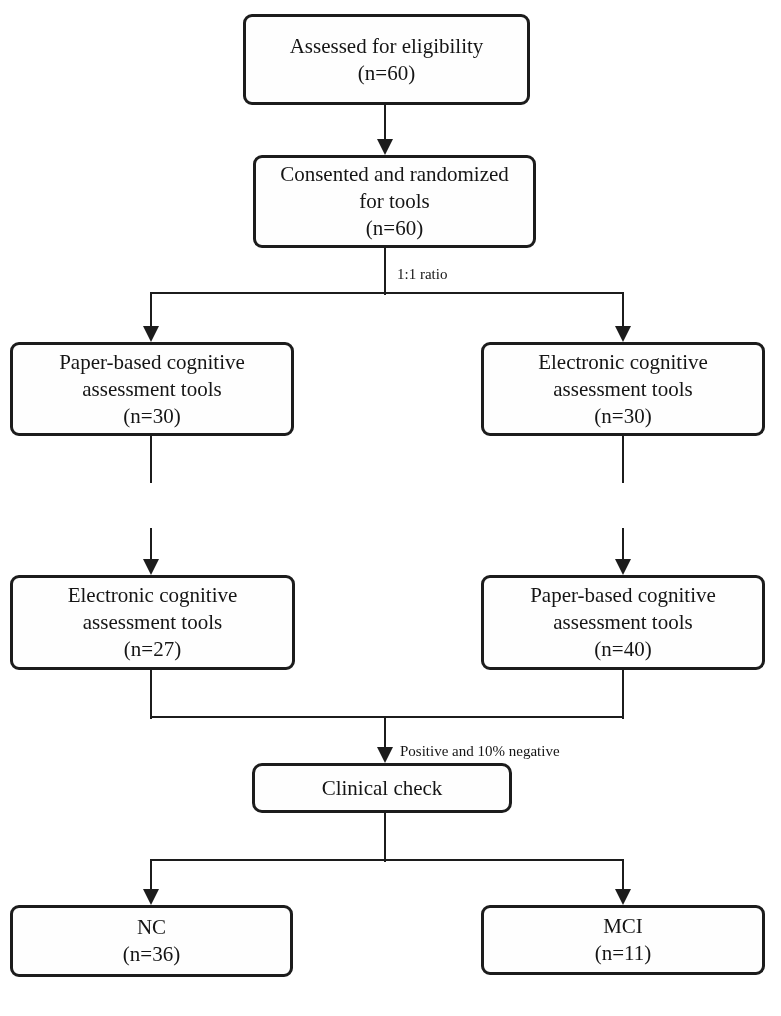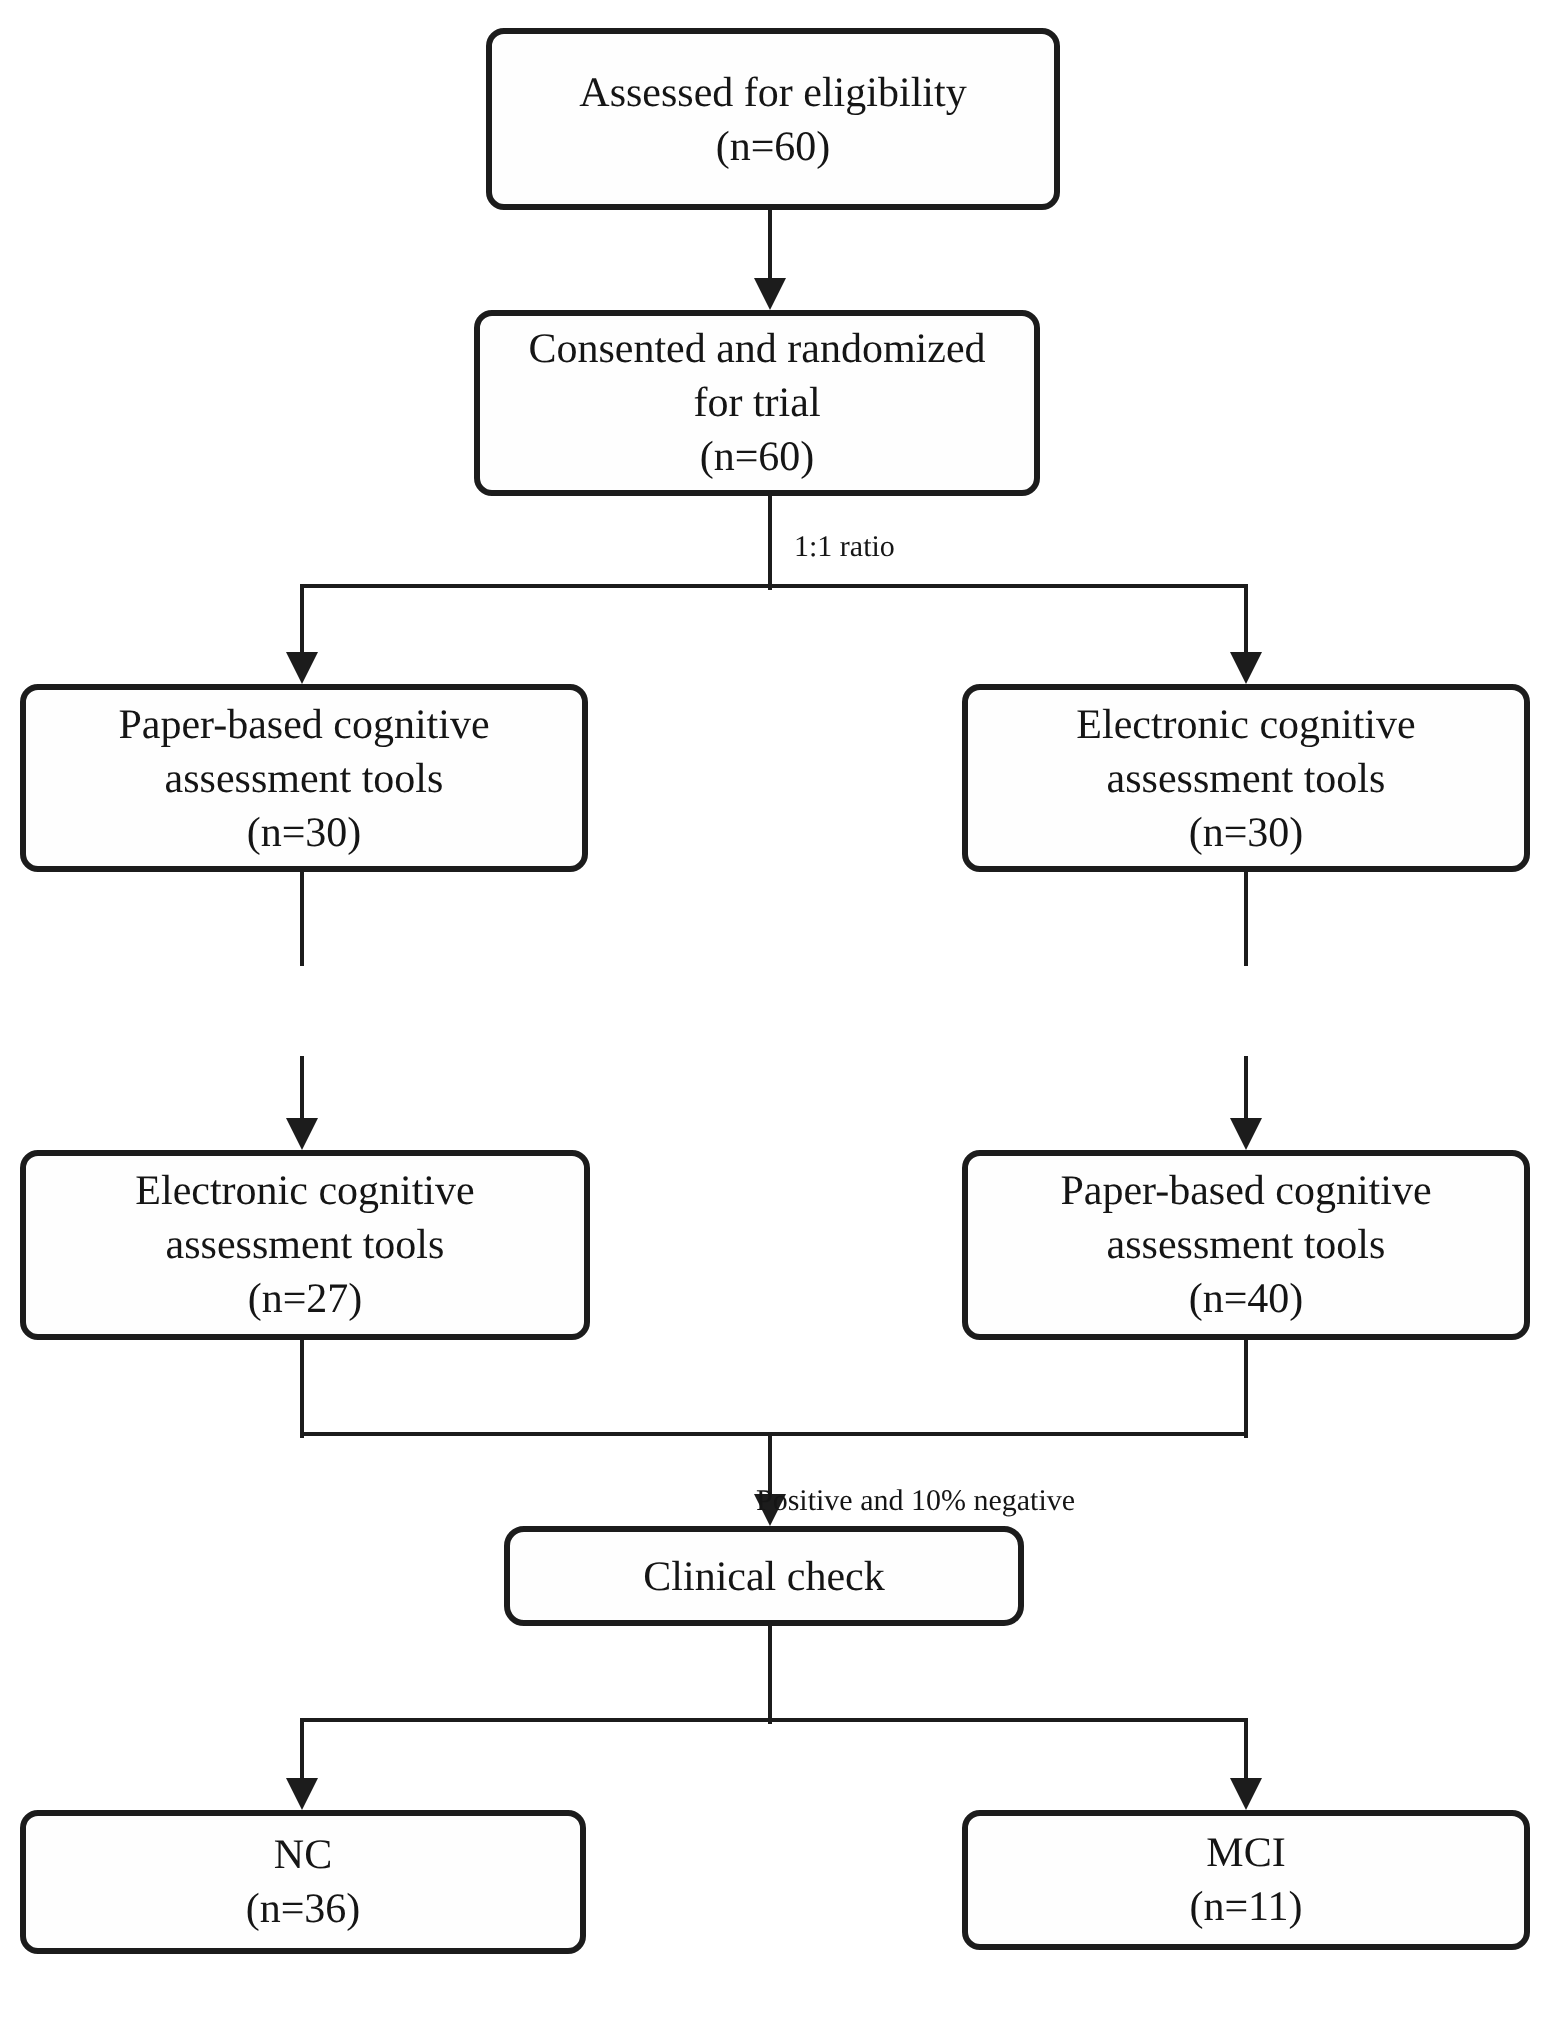--- a/index.html
+++ b/index.html
@@ -66,23 +66,23 @@
 <div class="canvas">
 
   <div class="box" style="left:243px; top:14px; width:287px; height:91px;">
     <div>Assessed for eligibility</div>
     <div>(n=60)</div>
   </div>
 
   <div class="vline" style="left:383.75px; top:105px; height:36px;"></div>
   <div class="arrow-down" style="left:377px; top:139px;"></div>
 
-  <div class="box" style="left:237px; top:155px; width:283px; height:93px;">
+  <div class="box" style="left:253px; top:155px; width:283px; height:93px;">
     <div>Consented and randomized</div>
-    <div>for trial</div>
+    <div>for tools</div>
     <div>(n=60)</div>
   </div>
 
   <div class="vline" style="left:383.75px; top:248px; height:46.5px;"></div>
   <div class="edge-label" style="left:397px; top:262px;">1:1 ratio</div>
 
   <div class="hline" style="left:149.75px; top:291.75px; width:474.5px;"></div>
   <div class="vline" style="left:149.75px; top:293px; height:34px;"></div>
   <div class="arrow-down" style="left:143px; top:326px;"></div>
   <div class="vline" style="left:621.75px; top:293px; height:34px;"></div>
@@ -117,21 +117,21 @@
     <div>Paper-based cognitive</div>
     <div>assessment tools</div>
     <div>(n=40)</div>
   </div>
 
   <div class="vline" style="left:149.75px; top:670px; height:48.5px;"></div>
   <div class="vline" style="left:621.75px; top:670px; height:48.5px;"></div>
   <div class="hline" style="left:149.75px; top:715.75px; width:474.5px;"></div>
   <div class="vline" style="left:383.75px; top:717px; height:31px;"></div>
   <div class="arrow-down" style="left:377px; top:747px;"></div>
-  <div class="edge-label" style="left:378px; top:739px;text-align:center;">Positive and 10% negative</div>
+  <div class="edge-label" style="left:400px; top:739px;text-align:center;">Positive and 10% negative</div>
 
   <div class="box single" style="left:252px; top:763px; width:260px; height:50px;">
     <div>Clinical check</div>
   </div>
 
   <div class="vline" style="left:383.75px; top:813px; height:48.5px;"></div>
   <div class="hline" style="left:149.75px; top:858.75px; width:474.5px;"></div>
   <div class="vline" style="left:149.75px; top:860px; height:30px;"></div>
   <div class="arrow-down" style="left:143px; top:889px;"></div>
   <div class="vline" style="left:621.75px; top:860px; height:30px;"></div>

